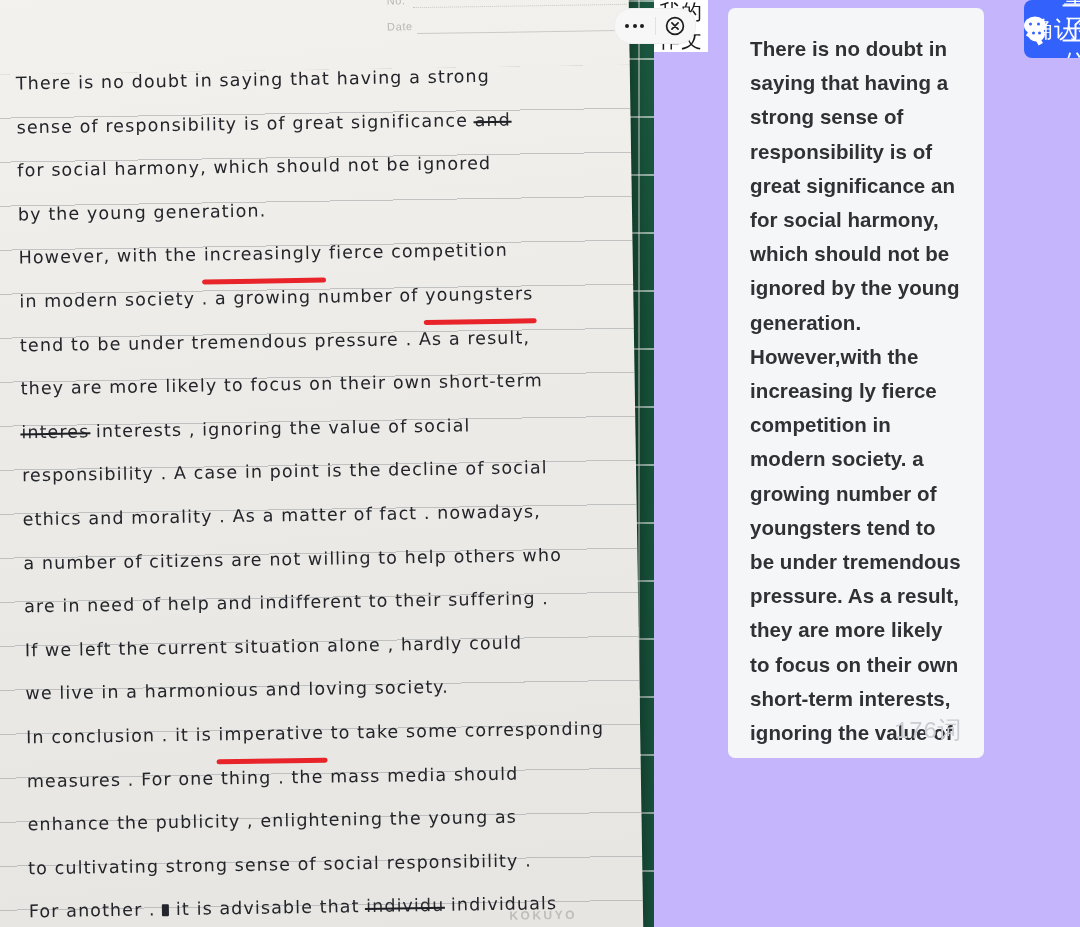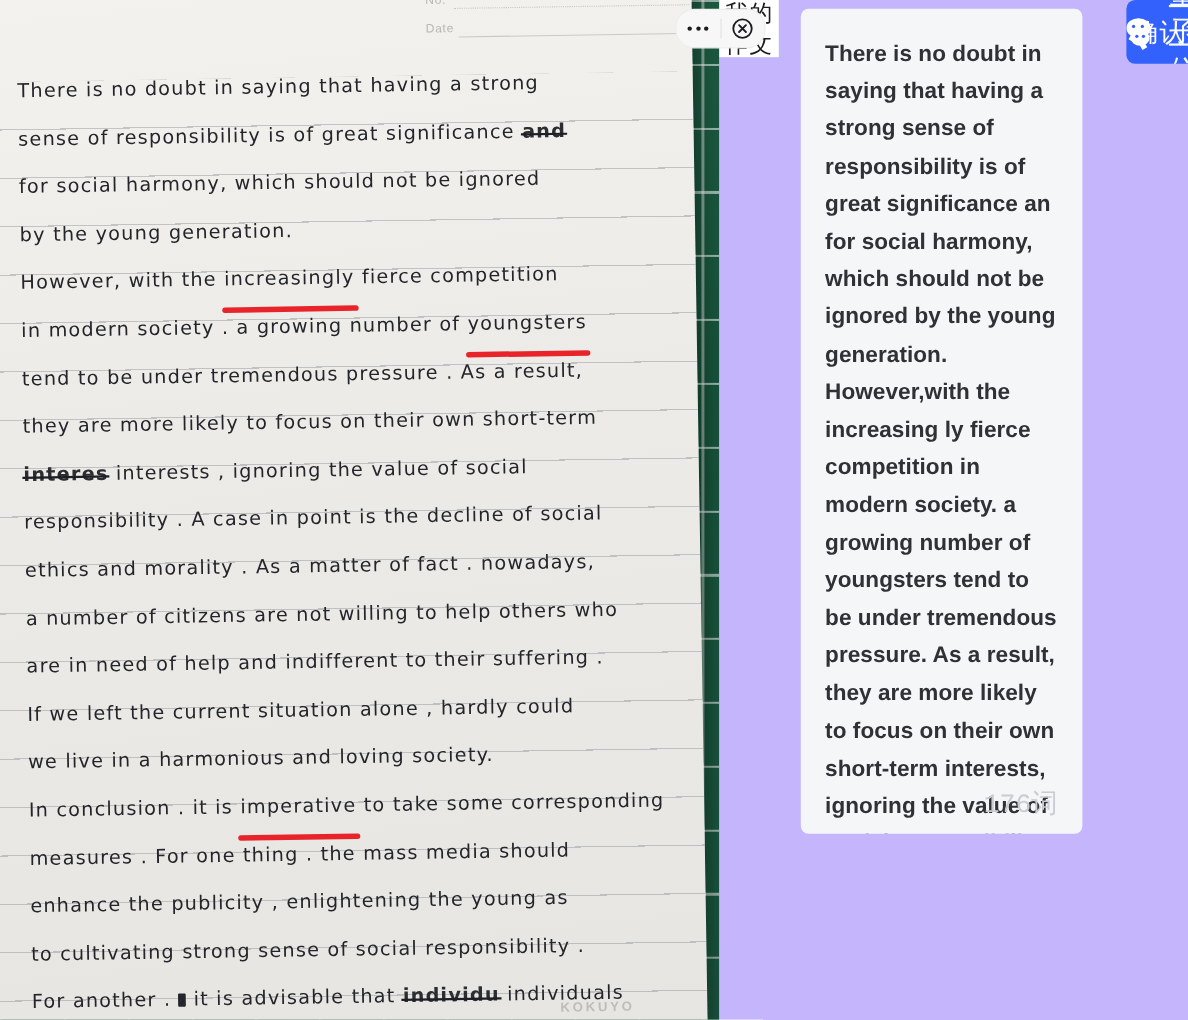--- a/index.html
+++ b/index.html
@@ -143,21 +143,20 @@
     right: -3px;
     bottom: -7px;
     height: 5px;
     background: #e8242a;
     border-radius: 3px;
   }
   .hw-line .strike {
     position: relative;
     display: inline-block;
     color: #2b2d32;
-    font-weight: bold;
   }
   .hw-line .strike::after {
     content: "";
     position: absolute;
     left: -1px;
     right: -1px;
     top: 52%;
     height: 2px;
     background: #1d1f24;
   }

